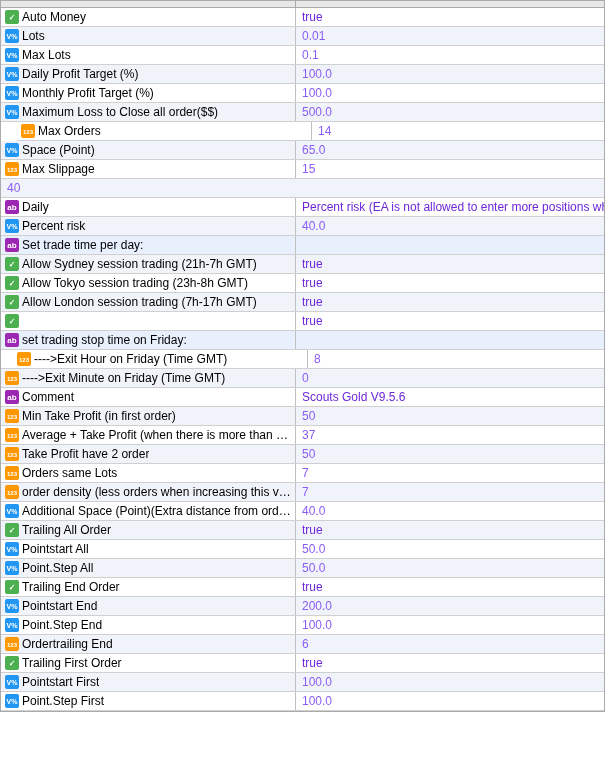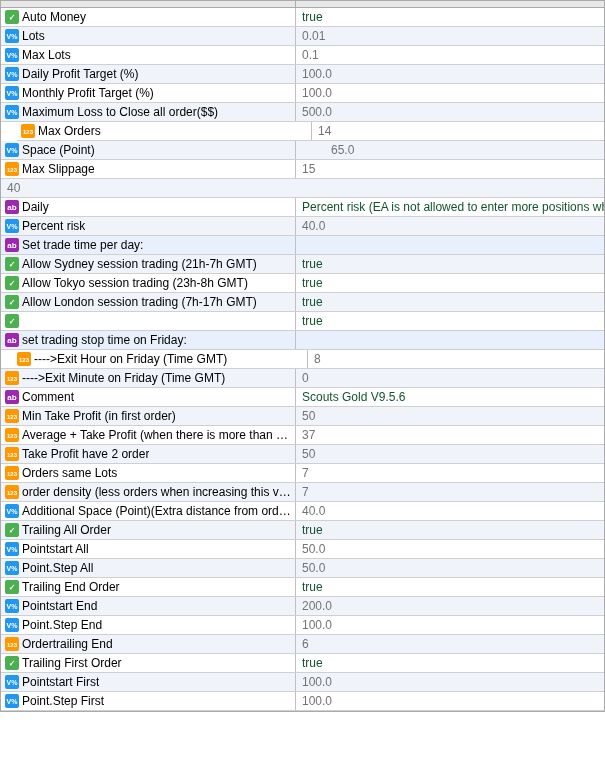--- a/index.html
+++ b/index.html
@@ -50,24 +50,24 @@
       overflow: hidden;
     }
     .col-val {
       flex: 1;
       padding: 2px 6px;
       color: #0000cc;
       overflow: hidden;
       white-space: nowrap;
     }
     .col-val.black {
-      color: #14532d;
+      color: #6d28d9;
     }
     .col-val.blue {
-      color: #737373;
+      color: #8b5cf6;
     }
     .icon {
       width: 14px;
       height: 14px;
       flex-shrink: 0;
       display: inline-flex;
       align-items: center;
       justify-content: center;
       font-size: 9px;
       font-weight: bold;
@@ -175,21 +175,21 @@
           <span class="icon">
             <svg width="14" height="14" viewBox="0 0 14 14">
               <rect width="14" height="14" rx="2" fill="#ff9800"></rect>
               <text x="7" y="10" text-anchor="middle" font-size="6" fill="white" font-family="Arial" font-weight="bold">123</text>
             </svg>
           </span>
           <span class="var-label">Max Orders</span>
         </div>
         <div class="col-val blue">14</div>
       </div>
-      <div class="data-row" style="background: rgb(240, 244, 250); gap: 29px;">
+      <div class="data-row" style="background: rgb(240, 244, 250);">
         <div class="col-var">
           <span class="icon">
             <svg width="14" height="14" viewBox="0 0 14 14">
               <rect width="14" height="14" rx="2" fill="#2196F3"></rect>
               <text x="7" y="10" text-anchor="middle" font-size="7" fill="white" font-family="Arial" font-weight="bold">V%</text>
             </svg>
           </span>
           <span class="var-label">Space (Point)</span>
         </div>
         <div class="col-val blue">65.0</div>

